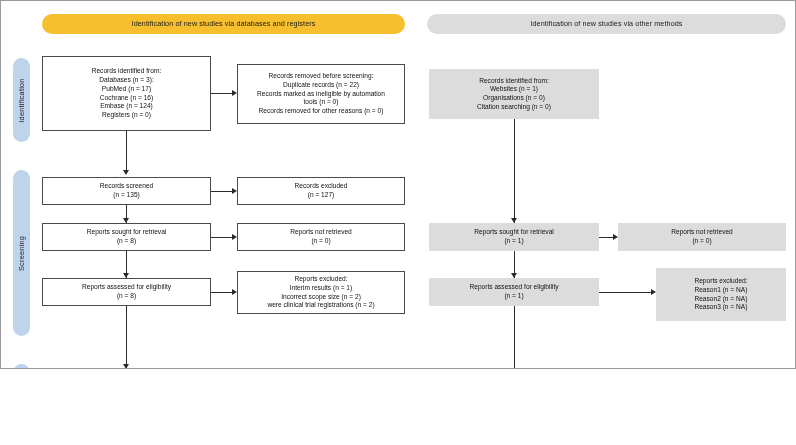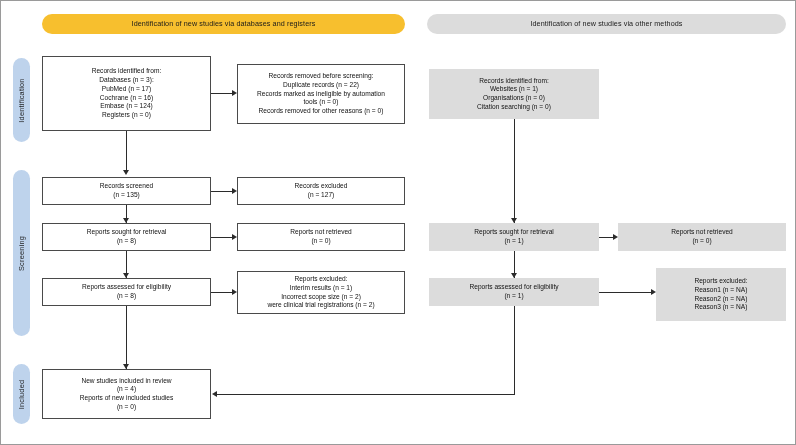--- a/index.html
+++ b/index.html
@@ -1,19 +1,19 @@
 <!DOCTYPE html>
 <html><head>
 <meta charset="utf-8">
 <style>
   html,body{margin:0;padding:0;background:#ffffff;}
   body{font-family:"Liberation Sans","DejaVu Sans",sans-serif;}
   #canvas{
     position:relative;
-    width:796px;height:445px;
+    width:796px;height:369px;
     background:#ffffff;
     overflow:hidden;
     box-sizing:border-box;
     border:1px solid #9a9a9a;
   }
   .abs{position:absolute;box-sizing:border-box;}
   
   .banner{
     border-radius:11px;
     display:flex;align-items:center;justify-content:center;

